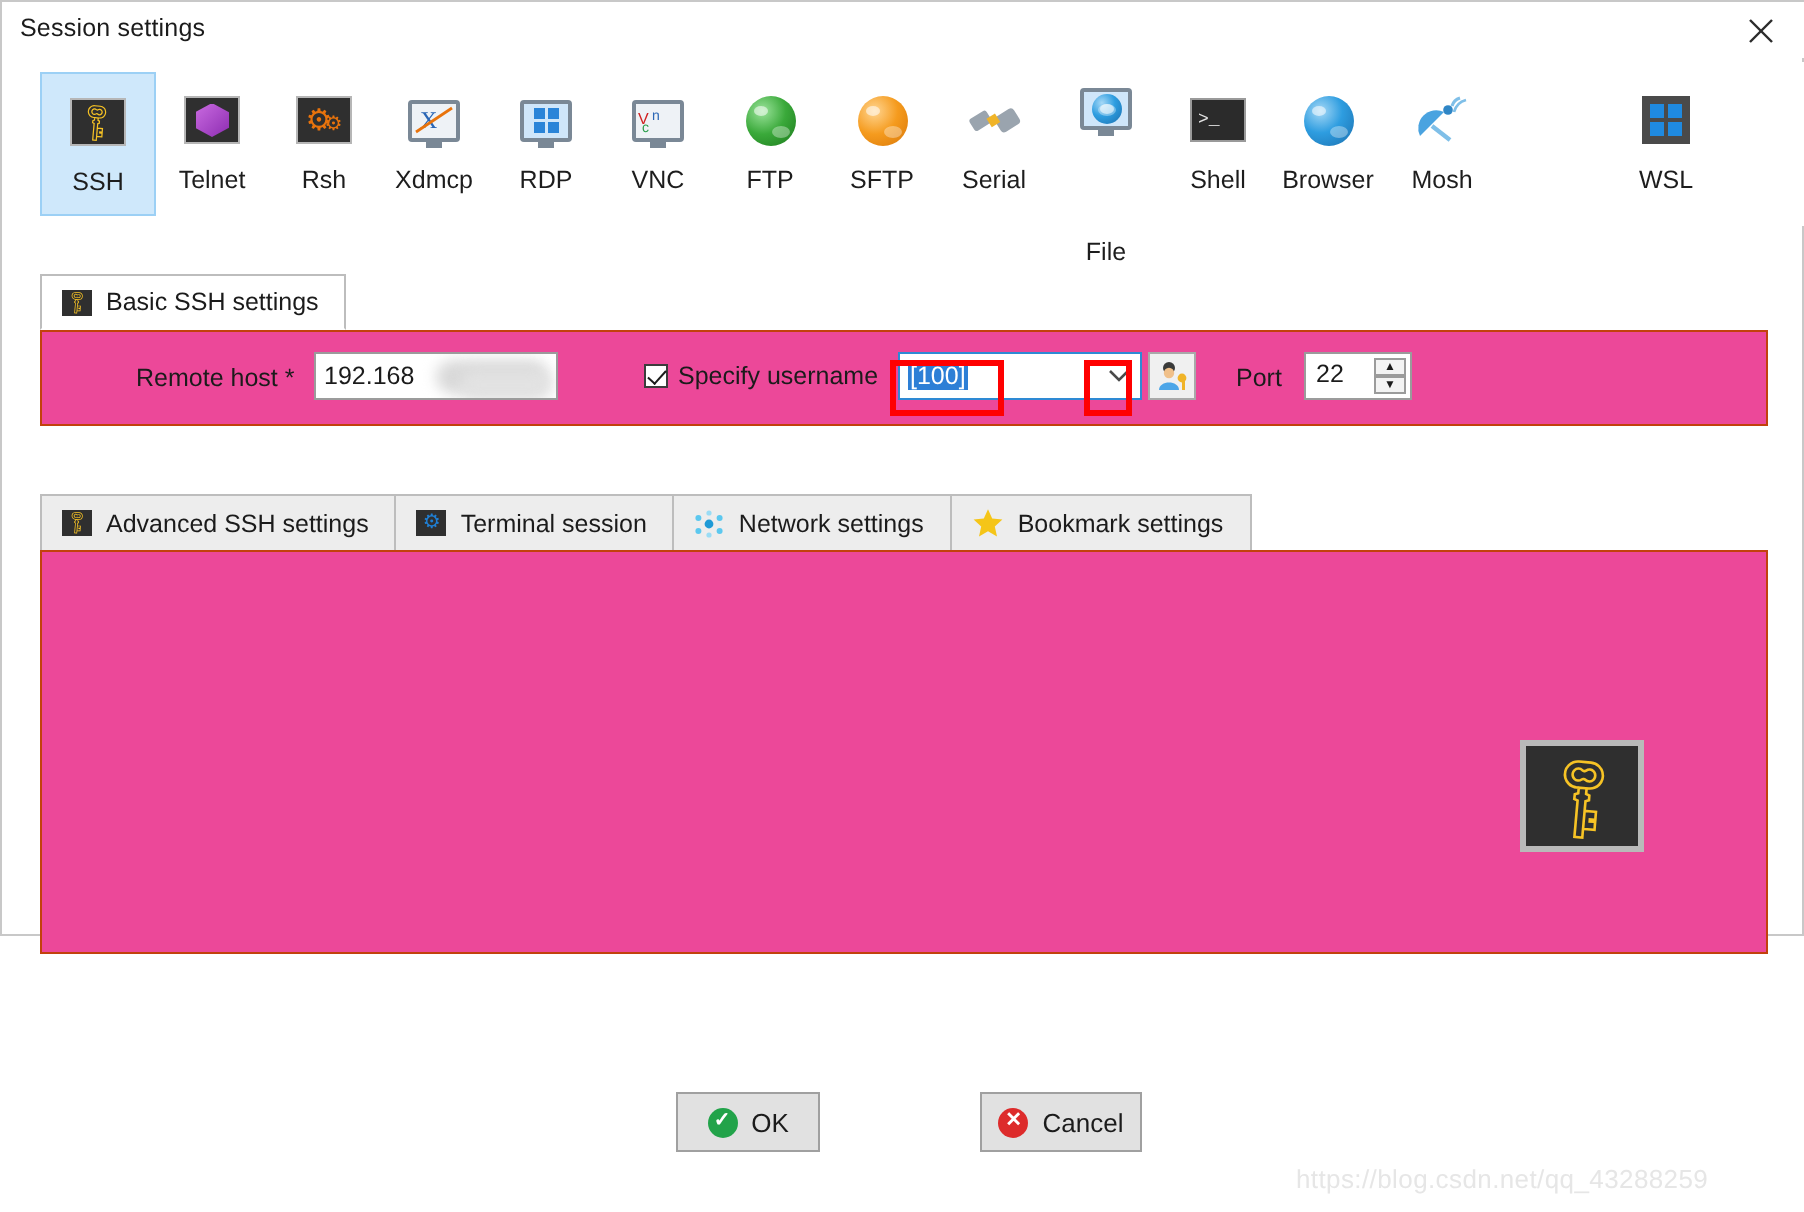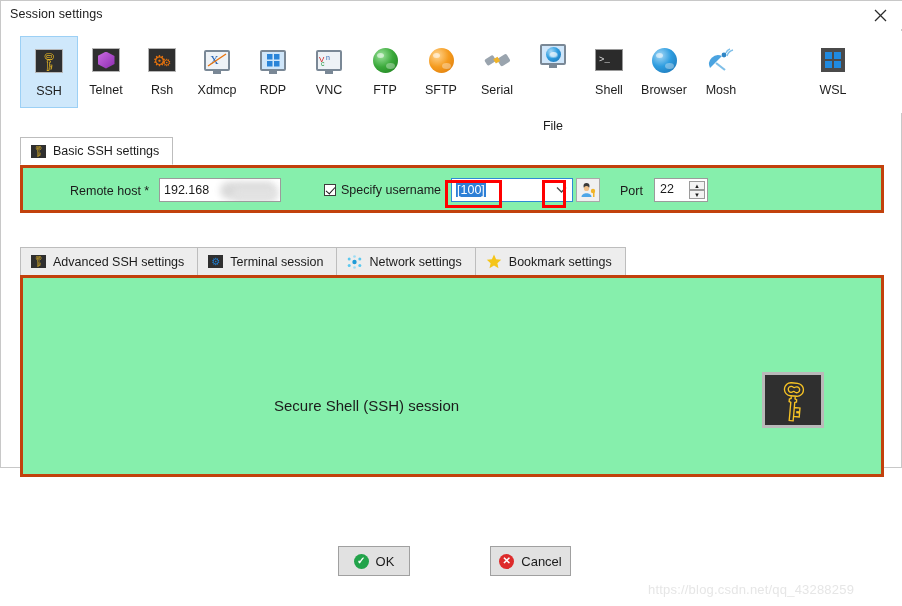--- a/index.html
+++ b/index.html
@@ -136,22 +136,22 @@
     font-size: 12.5px; color: #1b1b1b;
     cursor: default;
     margin-right: -1px;
     white-space: nowrap;
   }
   .tab.active { background: #ffffff; border-bottom: 1px solid #ffffff; }
   .tab .tico { margin-right: 7px; display: flex; align-items: center; }
 
   .panel {
     position: absolute;
-    background: #86efac;
-    border: 3px solid #c2410c;
+    background: #ec4899;
+    border: 1px solid #c2410c;
   }
   .lbl { position: absolute; font-size: 12.5px; color: #1b1b1b; white-space: nowrap; }
 
   .txtbox {
     position: absolute;
     border: 1px solid #9b9b9b;
     background: #ffffff;
     font-size: 12.5px; color: #1b1b1b;
     padding: 0 0 0 4px;
     display: flex; align-items: center;
@@ -512,21 +512,20 @@
       <span class="tico">
         <svg width="16" height="15" viewBox="0 0 16 15">
           <path d="M8 0.6 L10.1 5.3 L15.2 5.8 L11.4 9.2 L12.5 14.2 L8 11.6 L3.5 14.2 L4.6 9.2 L0.8 5.8 L5.9 5.3 Z" fill="#f5c518"></path>
         </svg>
       </span>
       <span>Bookmark settings</span>
     </div>
   </div>
 
   <div class="panel" style="left:19px; top:274px; width:864px; height:202px;">
-    <div class="content-text" style="left:251px; top:119px;">Secure Shell (SSH) session</div>
     <div class="big-key" style="left:739px; top:94px;">
       <span class="key-glyph">🗝</span>
     </div>
   </div>
 
   <div class="btn" style="left:337px; top:545px; width:72px;">
     <span class="bico">
         <span class="circ ok">✓</span>
       </span>
     <span>OK</span>

